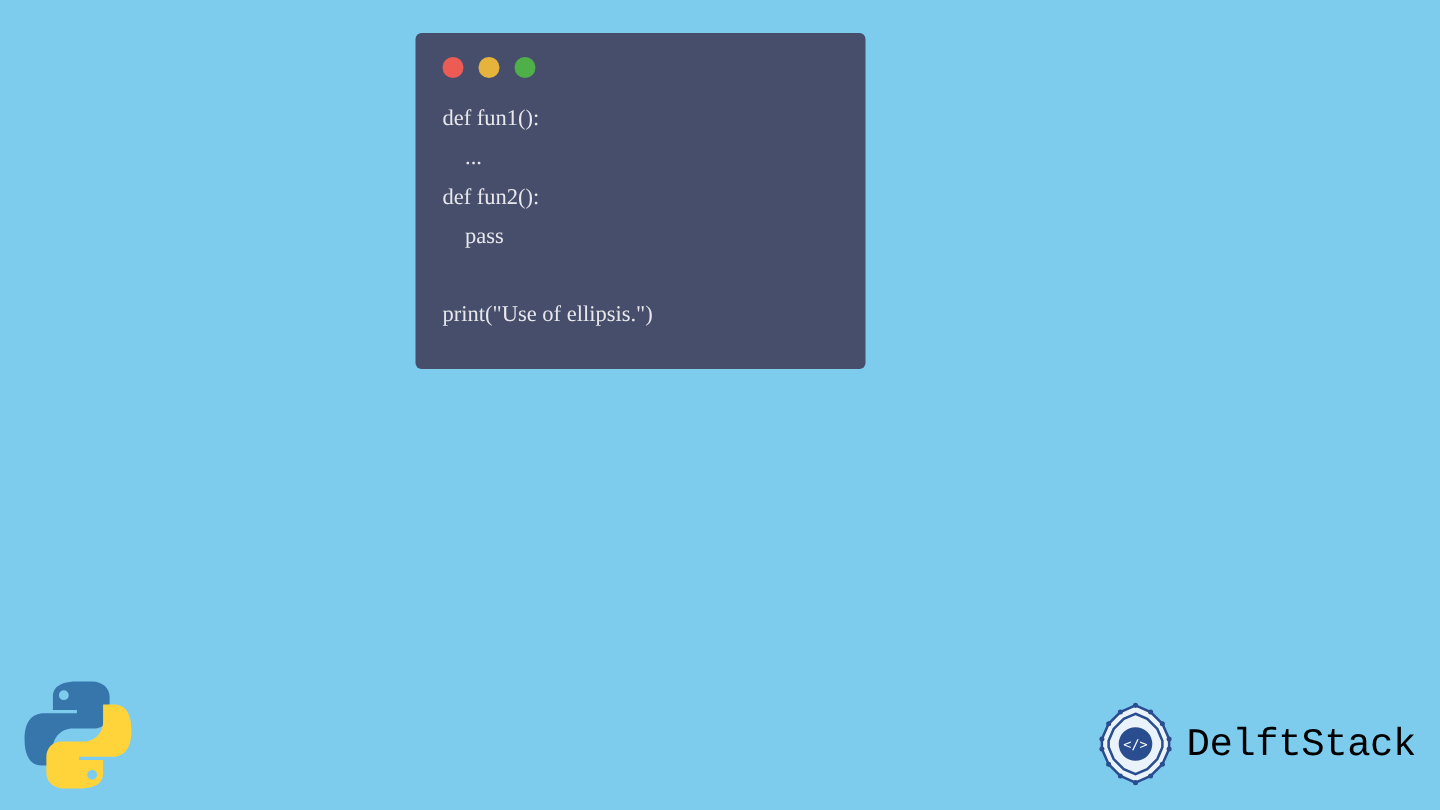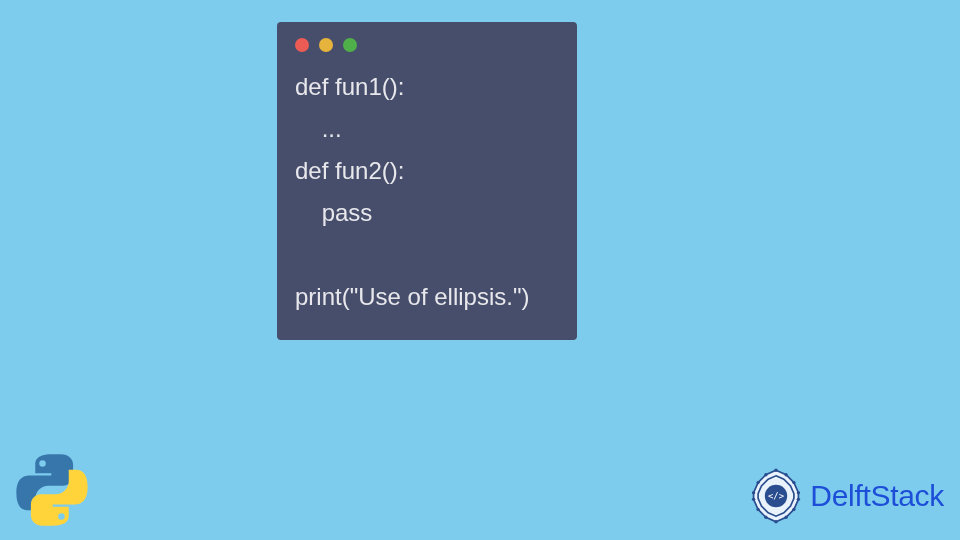--- a/index.html
+++ b/index.html
@@ -28,22 +28,22 @@
   .light {
     width: 14px;
     height: 14px;
     border-radius: 50%;
   }
   .light.red { background: #ec5c54; }
   .light.yellow { background: #e6b43c; }
   .light.green { background: #4fb04a; }
   .code {
     color: #e8e8ec;
-    font-family: Liberation Sans, sans-serif;
-    font-size: 24px;
+    font-family: Liberation Serif, serif;
+    font-size: 15px;
     line-height: 1.75;
     white-space: pre;
   }
   .python-logo {
     position: absolute;
     left: 12px;
     bottom: 10px;
     width: 80px;
     height: 80px;
   }
@@ -53,24 +53,25 @@
     bottom: 16px;
     display: flex;
     align-items: center;
     gap: 6px;
   }
   .delft-icon {
     width: 56px;
     height: 56px;
   }
   .delft-text {
-    font-size: 30px;
-    color: #1d4ed8;
+    font-size: 26px;
+    color: #000000;
     font-weight: 500;
     letter-spacing: -0.3px;
+    font-family: Liberation Mono, monospace;
   }
 </style>
 </head>
 <body>
 
 <div class="code-window">
   <div class="traffic-lights">
     <div class="light red"></div>
     <div class="light yellow"></div>
     <div class="light green"></div>

